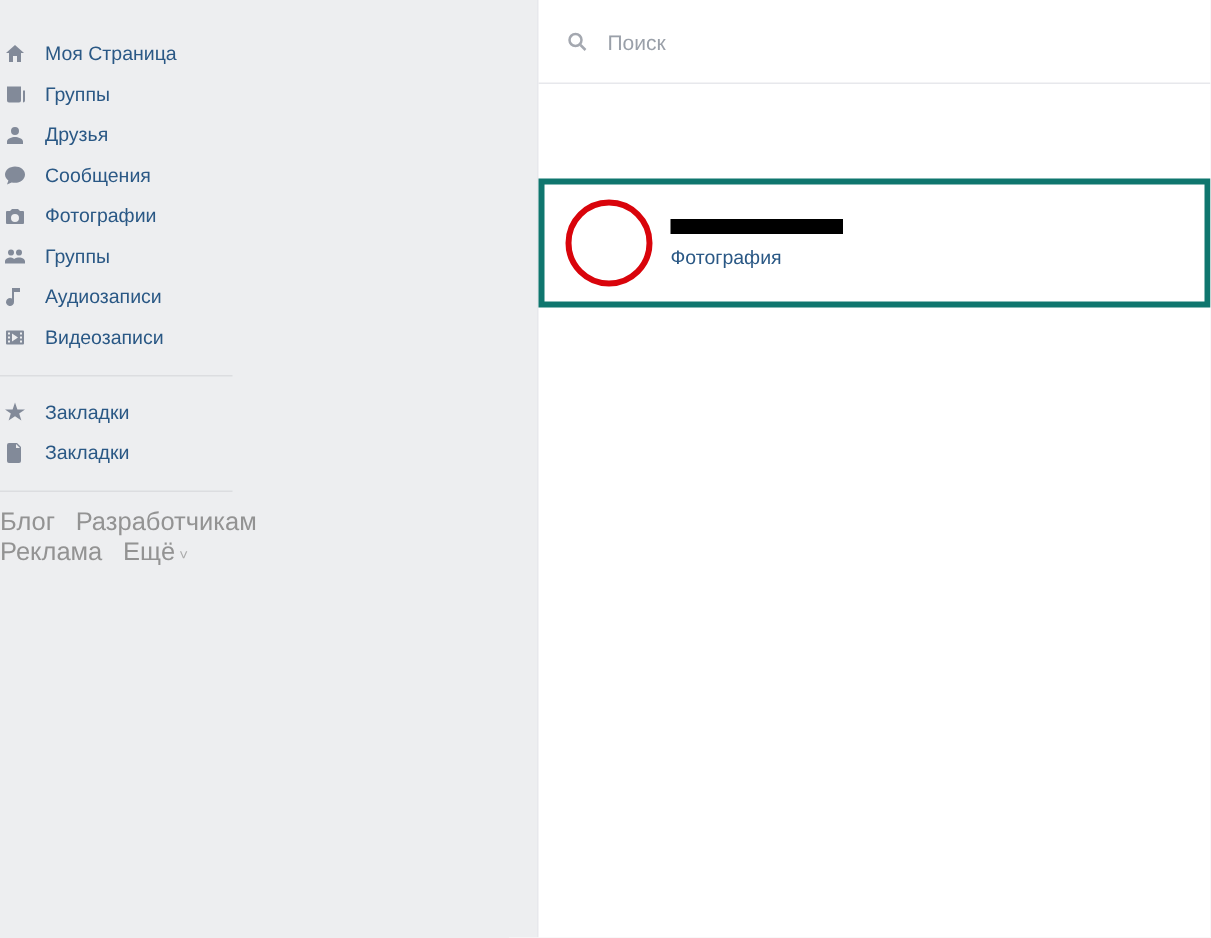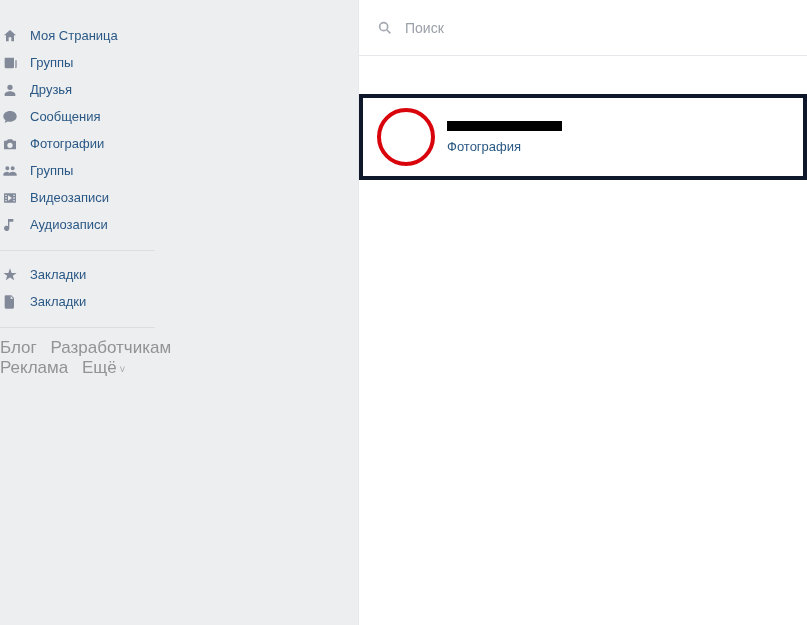--- a/index.html
+++ b/index.html
@@ -52,20 +52,21 @@
     content: " ˅";
     font-size: 10px;
     color: #aaa;
   }
   .main {
     flex: 1;
     background: #ffffff;
     border-left: 1px solid #e7e8ec;
     display: flex;
     flex-direction: column;
+    gap: 25px;
   }
   .search-row {
     height: 56px;
     display: flex;
     align-items: center;
     padding-left: 18px;
     border-bottom: 1px solid #e7e8ec;
   }
   .search-icon { color: #a4a8b0; margin-right: 12px; display:flex; }
   .search-input {
@@ -74,21 +75,21 @@
     font-size: 14px;
     color: #818c99;
     background: transparent;
     width: 200px;
   }
   .search-input::placeholder { color: #9aa0a9; }
   .result-area {
     padding-top: 38px;
   }
   .result-card {
-    border: 4px solid #0f172a;
+    border: 4px solid #0f766e;
     margin-left: 0;
     margin-right: 0;
     padding: 10px 14px;
     display: flex;
     align-items: center;
     min-height: 86px;
   }
   .avatar-wrap {
     width: 58px;
     height: 58px;
@@ -162,33 +163,33 @@
       <svg width="16" height="16" viewBox="0 0 24 24" fill="currentColor">
           <path d="M8 11a3 3 0 1 0-3-3 3 3 0 0 0 3 3zm8 0a3 3 0 1 0-3-3 3 3 0 0 0 3 3zm-8 2c-2.7 0-6 1.3-6 4v2h8v-2c0-1 .4-1.9 1.2-2.6A11 11 0 0 0 8 13zm8 0c-2.7 0-6 1.3-6 4v2h12v-2c0-2.7-3.3-4-6-4z"></path>
         </svg>
     </span>
     <span class="nav-label">Группы</span>
   </div>
 
   <div class="nav-item">
     <span class="icon">
       <svg width="16" height="16" viewBox="0 0 24 24" fill="currentColor">
+          <path d="M9 3v10.6A4 4 0 1 0 11 17V7h6V3H9z"></path>
+        </svg>
+    </span>
+    <span class="nav-label">Аудиозаписи</span>
+  </div>
+
+  <div class="nav-item">
+    <span class="icon">
+      <svg width="16" height="16" viewBox="0 0 24 24" fill="currentColor">
           <path d="M4 5h16a1 1 0 0 1 1 1v12a1 1 0 0 1-1 1H4a1 1 0 0 1-1-1V6a1 1 0 0 1 1-1zm1 2v2h2V7H5zm0 4v2h2v-2H5zm0 4v2h2v-2H5zm12-8v2h2V7h-2zm0 4v2h2v-2h-2zm0 4v2h2v-2h-2zM9 8v8l6-4-6-4z"></path>
         </svg>
     </span>
     <span class="nav-label">Видеозаписи</span>
-  </div>
-
-  <div class="nav-item">
-    <span class="icon">
-      <svg width="16" height="16" viewBox="0 0 24 24" fill="currentColor">
-          <path d="M9 3v10.6A4 4 0 1 0 11 17V7h6V3H9z"></path>
-        </svg>
-    </span>
-    <span class="nav-label">Аудиозаписи</span>
   </div>
 
   <hr class="divider">
 
   <div class="nav-item">
     <span class="icon">
       <svg width="16" height="16" viewBox="0 0 24 24" fill="currentColor">
           <path d="M12 2l2.4 6.9H22l-5.8 4.2 2.2 6.9L12 15.8 5.6 20l2.2-6.9L2 8.9h7.6L12 2z"></path>
         </svg>
     </span>

